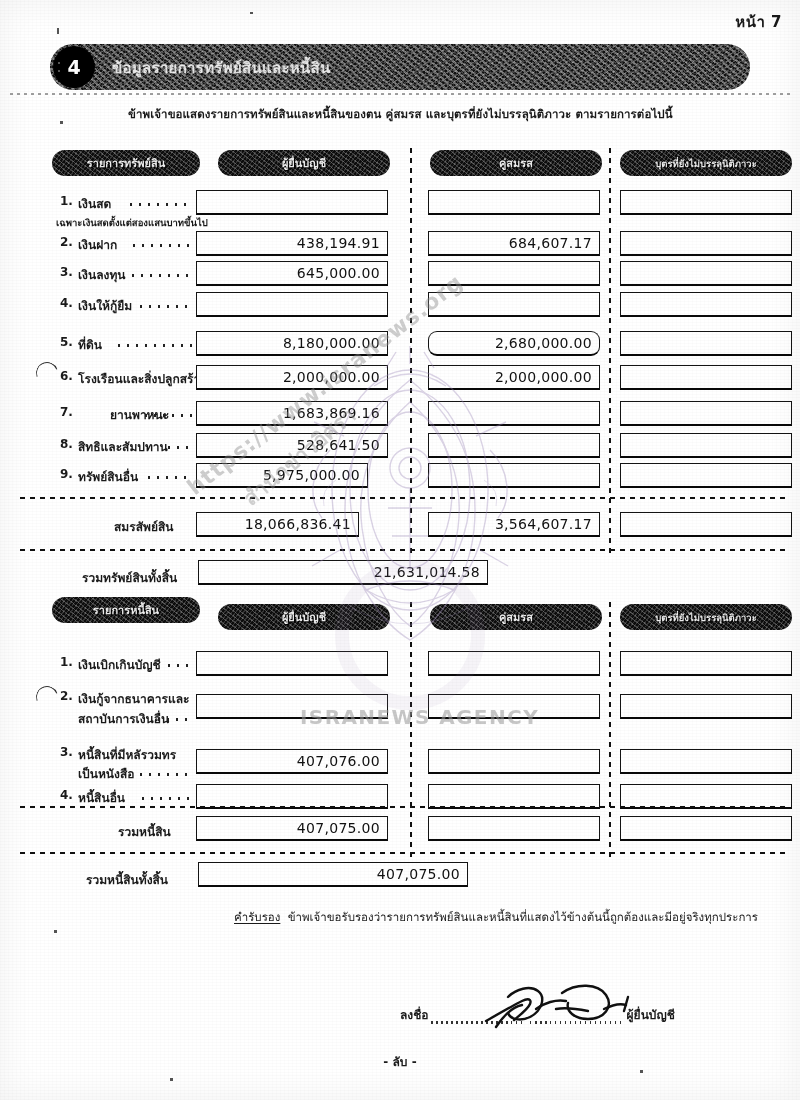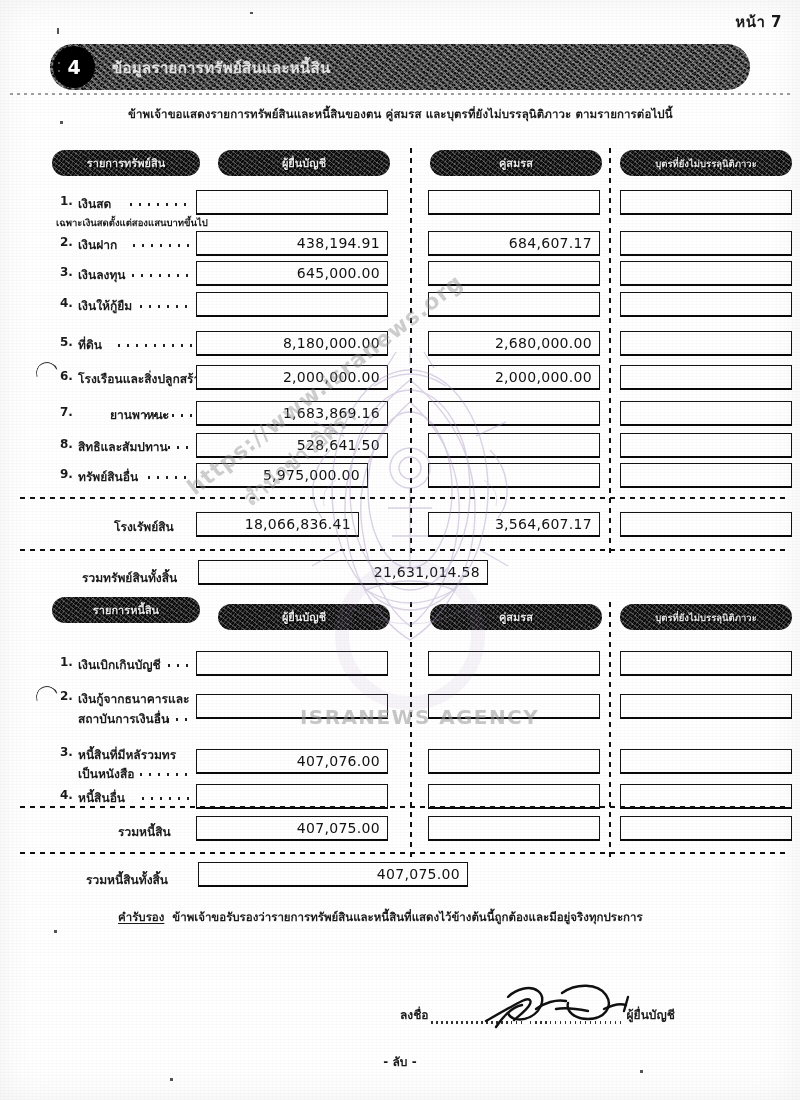--- a/index.html
+++ b/index.html
@@ -131,21 +131,21 @@
     left:300px; top:705px; color:#9a9a9a; font-size:20px;
     font-weight:bold; letter-spacing:1.4px; opacity:.55;
   }
   .wm-ring{
     position:absolute; border:14px solid rgba(150,130,180,.30);
     border-radius:50%;
   }
   
   .certify{
     position:absolute; left:118px; top:908px; width:640px;
-    font-size:11.5px; font-weight:bold; filter:blur(.2px);
+    font-size:11.5px; font-weight:normal; filter:blur(.2px);text-align:right;
   }
   .certify u{ text-underline-offset:2px; }
   .signline{
     position:absolute; left:400px; top:1005px;
     font-size:12px; font-weight:bold; display:flex; align-items:flex-end;
   }
   .dotfill{
     display:inline-block; width:95px; height:12px; margin:0 2px;
     background:repeating-linear-gradient(90deg,#333 0 1.5px,transparent 1.5px 5px);
     background-position:0 9px; background-size:auto 12px; background-repeat:repeat-x;
@@ -273,21 +273,21 @@
 <div class="box smudge-b" style="left:620px;top:292px;width:172px;">
     <span class="val"></span>
   </div>
 
 <div class="rowlabel" style="left:60px; top:335px;">5.</div>
 <div class="rowlabel" style="left:78px; top:335px;text-align:center;">ที่ดิน</div>
 <div class="leaders" style="left:118px; top:335px; width:74px;"></div>
 <div class="box smudge-b" style="left:196px;top:331px;width:192px;">
     <span class="val">8,180,000.00</span>
   </div>
-<div class="box smudge-b" style="left:428px;top:331px;width:172px;">
+<div class="box smudge-b" style="left:428px;top:331px;width:172px;border-radius:9px;">
     <span class="val">2,680,000.00</span>
   </div>
 <div class="box smudge-b" style="left:620px;top:331px;width:172px;">
     <span class="val"></span>
   </div>
 
 <div class="circ-mark" style="left:36px;top:362px;width:22px;height:22px;"></div>
 <div class="rowlabel" style="left:60px; top:369px;">6.</div>
 <div class="rowlabel" style="left:78px; top:369px;">โรงเรือนและสิ่งปลูกสร้าง</div>
 <div class="box smudge-b" style="left:196px;top:365px;width:192px;">
@@ -333,21 +333,21 @@
     <span class="val">5,975,000.00</span>
   </div>
 <div class="box smudge-b" style="left:428px;top:463px;width:172px;">
     <span class="val"></span>
   </div>
 <div class="box smudge-b" style="left:620px;top:463px;width:172px;">
     <span class="val"></span>
   </div>
 
 <div class="hsep" style="left:20px; top:497px; width:770px;"></div>
-<div class="rowlabel" style="left:114px; top:517px;">โรงเรัพย์สิน</div>
+<div class="rowlabel" style="left:114px; top:517px;">สมรสัพย์สิน</div>
 <div class="box smudge-b" style="left:196px;top:512px;width:163px;">
     <span class="val">18,066,836.41</span>
   </div>
 <div class="box smudge-b" style="left:428px;top:512px;width:172px;">
     <span class="val">3,564,607.17</span>
   </div>
 <div class="box smudge-b" style="left:620px;top:512px;width:172px;">
     <span class="val"></span>
   </div>
 

